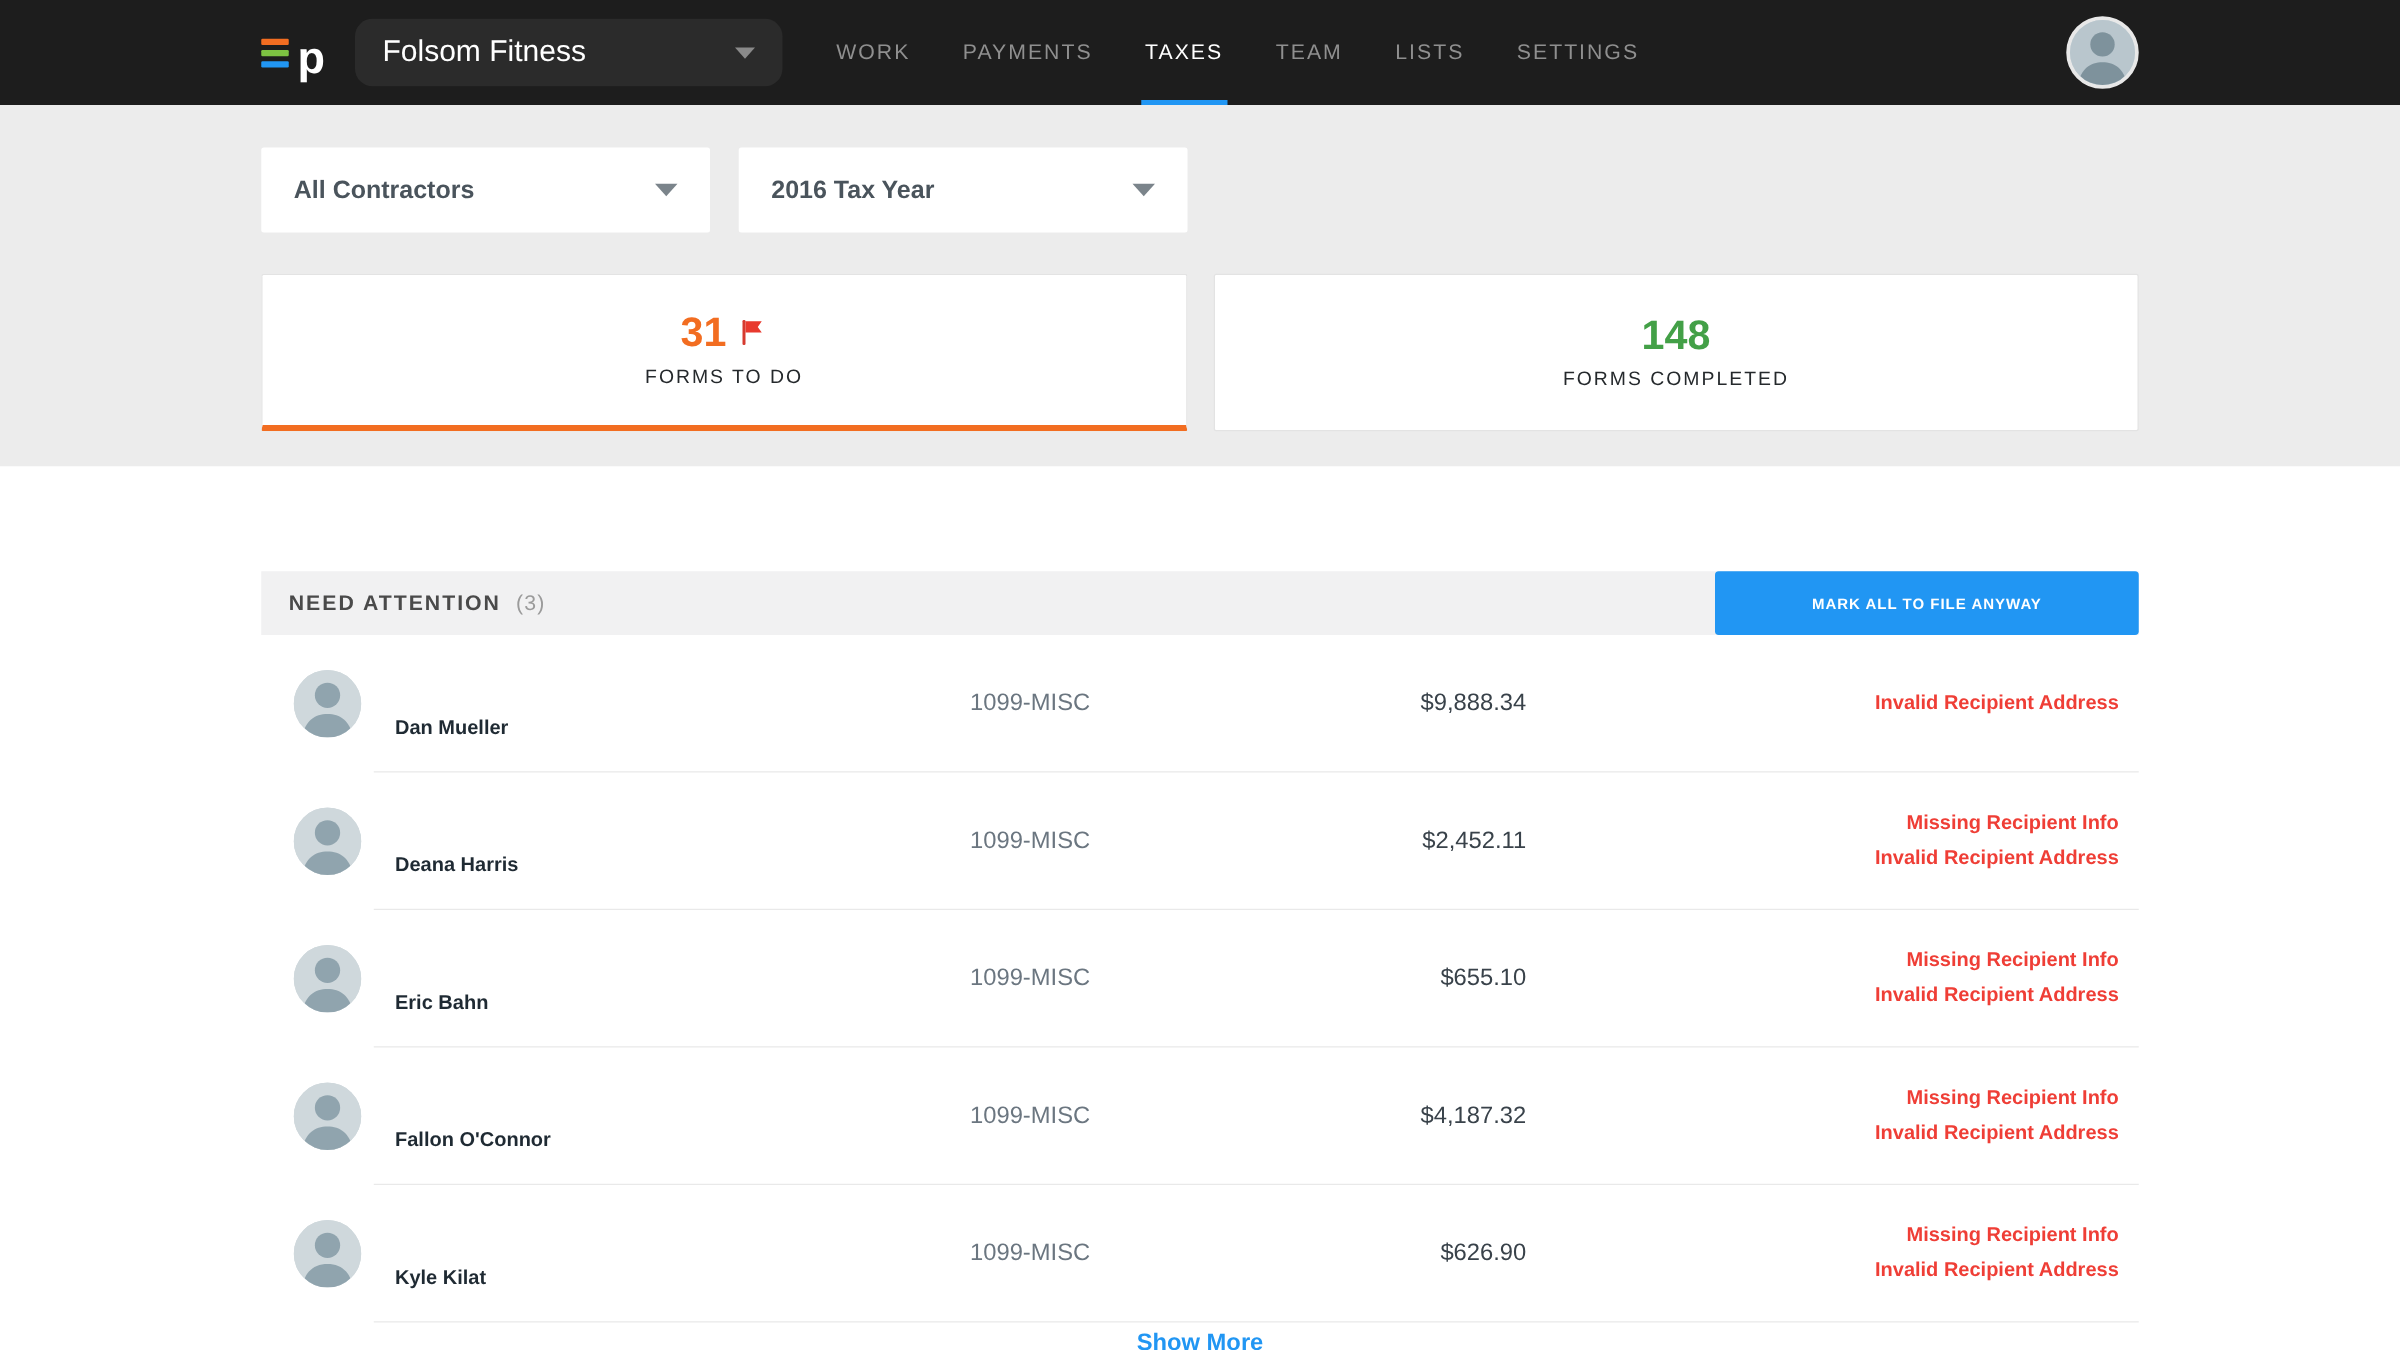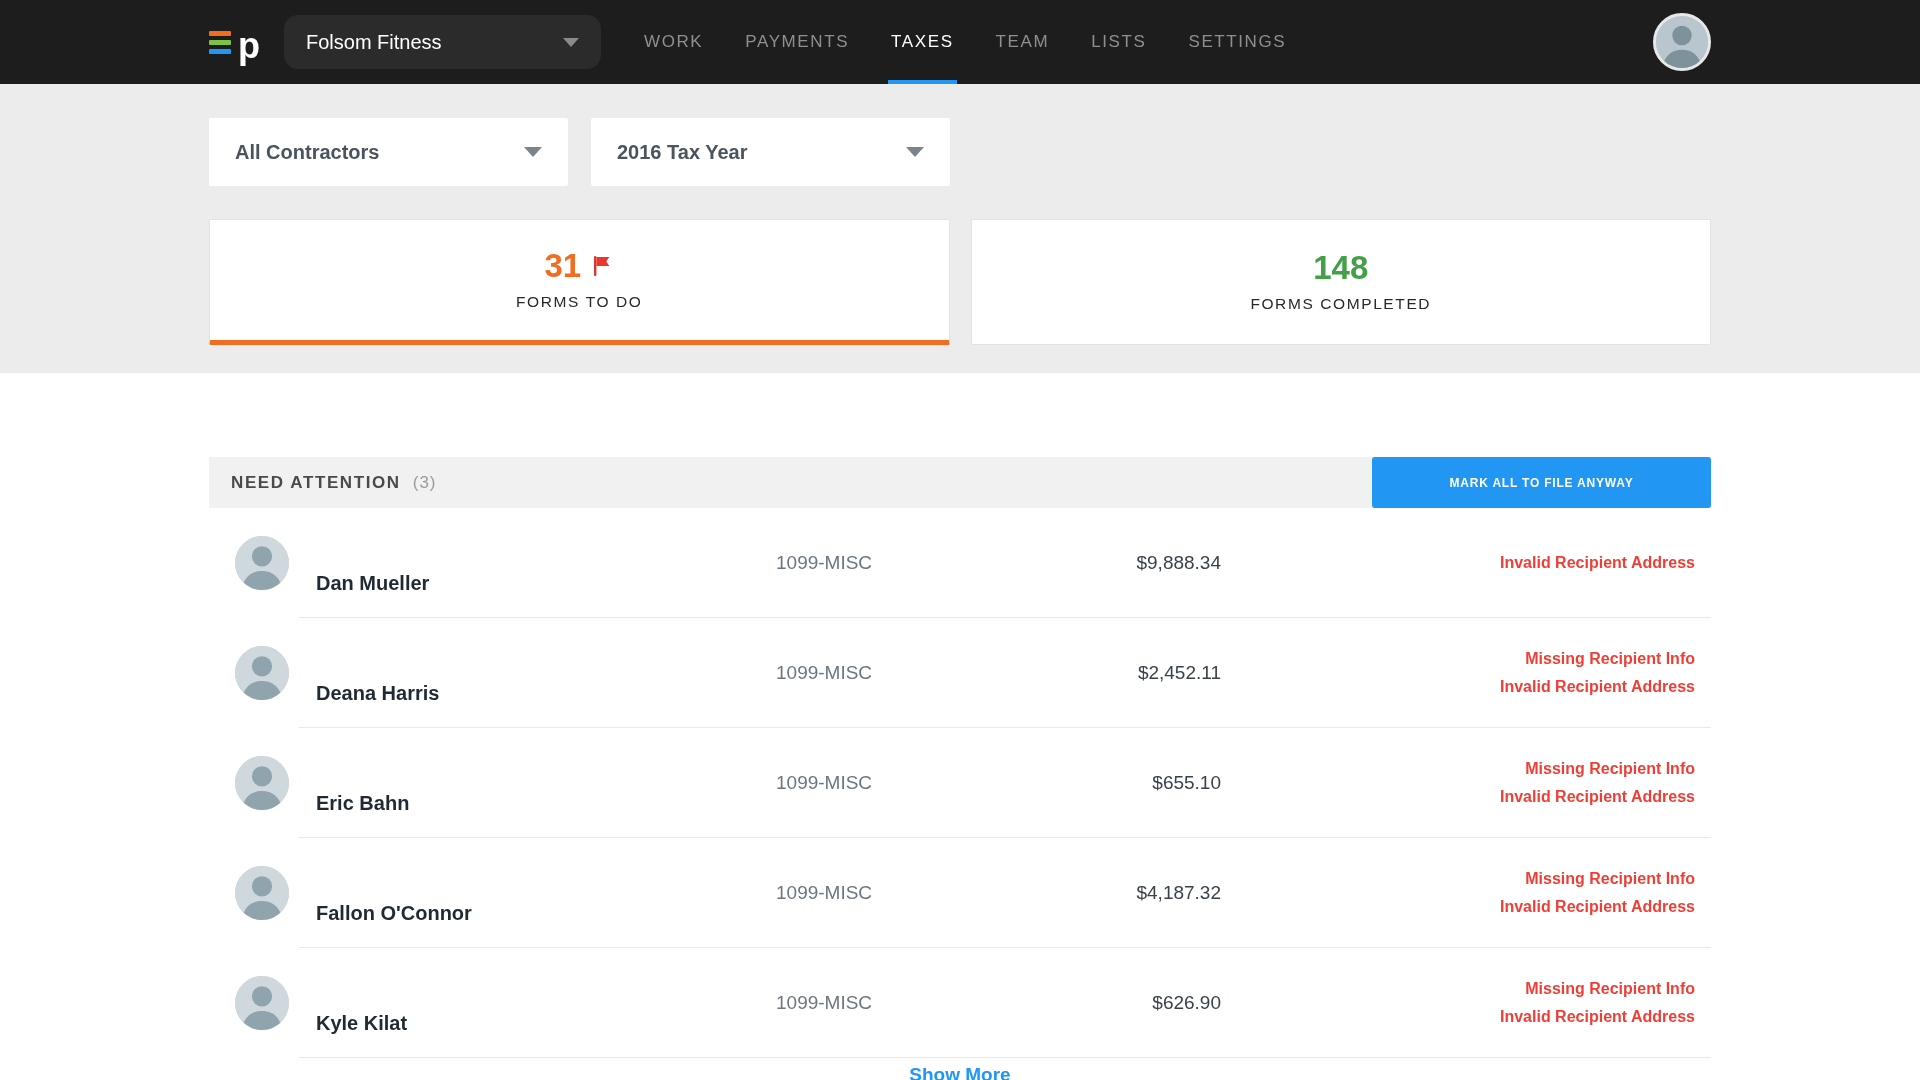--- a/index.html
+++ b/index.html
@@ -10,23 +10,23 @@
   .navbar { height:84px; background:#1d1d1d; }
   .nav-inner { width:1502px; margin:0 auto; height:100%; display:flex; align-items:center; }
   .logo { display:flex; align-items:center; cursor:pointer; }
   .logo-bars { display:flex; flex-direction:column; gap:4px; margin-right:7px; }
   .logo-bars i { display:block; width:22px; height:5px; border-radius:1px; }
   .logo-bars i:nth-child(1){ background:#f26d21; }
   .logo-bars i:nth-child(2){ background:#7dc242; }
   .logo-bars i:nth-child(3){ background:#2196f3; }
   .logo-p { color:#ffffff; font-size:36px; font-weight:bold; line-height:1; transform:translateY(4px); }
 
-  .company-select { margin-left:24px; width:317px; height:54px; background:#2b2b2b; border-radius:14px;
+  .company-select { margin-left:24px; width:342px; height:54px; background:#2b2b2b; border-radius:14px;
                     display:flex; align-items:center; justify-content:space-between; padding:0 22px;
-                    color:#ffffff; font-size:20px; cursor:pointer; }
+                    color:#ffffff; font-size:24px; cursor:pointer; }
   .chev-dark { width:0; height:0; border-left:8px solid transparent; border-right:8px solid transparent;
                border-top:9px solid #8a8a8a; }
 
   .nav-links { display:flex; height:100%; margin-left:22px; }
   .nav-link { display:flex; align-items:center; padding:0 21px; color:#8f8f8f; font-size:17px;
               letter-spacing:1.6px; cursor:pointer; position:relative; }
   .nav-link.active { color:#ffffff; }
   .nav-link.active::after { content:''; position:absolute; left:18px; right:18px; bottom:0;
                             height:4px; background:#2196f3; }
 
@@ -65,21 +65,21 @@
   .attention-count { margin-left:12px; font-size:17px; color:#9b9b9b; letter-spacing:1px; }
   .mark-all-btn { position:absolute; right:0; top:0; height:51px; width:339px; background:#2196f3;
                   border:none; border-radius:3px; color:#ffffff; font-family:"Liberation Sans",sans-serif;
                   font-size:12px; font-weight:bold; letter-spacing:0.8px; cursor:pointer; }
 
   
   .row { display:flex; align-items:center; height:110px; padding-left:26px; position:relative; cursor:pointer; }
   .row::after { content:''; position:absolute; left:90px; right:0; bottom:0; height:1px; background:#e9e9e9; }
   .row-avatar { width:54px; height:54px; border-radius:50%; overflow:hidden; background:#cfd8dc;
                 flex:0 0 54px; margin-right:27px; }
-  .row-name { width:460px; font-size:20px; font-weight:bold; color:#1f2a33;margin-top:40px; }
+  .row-name { width:460px; font-size:16px; font-weight:bold; color:#1f2a33;margin-top:40px; }
   .row-form { width:230px; font-size:19px; color:#6b7680; }
   .row-amount { width:215px; text-align:right; font-size:19px; color:#39424a; }
   .row-issues { flex:1; text-align:right; padding-right:16px; }
   .issue { display:block; color:#ef3e36; font-size:16px; font-weight:bold; line-height:28px; }
   .issue:empty { display:none; }
 
   .show-more { text-align:center; padding-top:6px; color:#2196f3; font-weight:bold; font-size:19px;
                cursor:pointer; }
 </style>
 </head>

